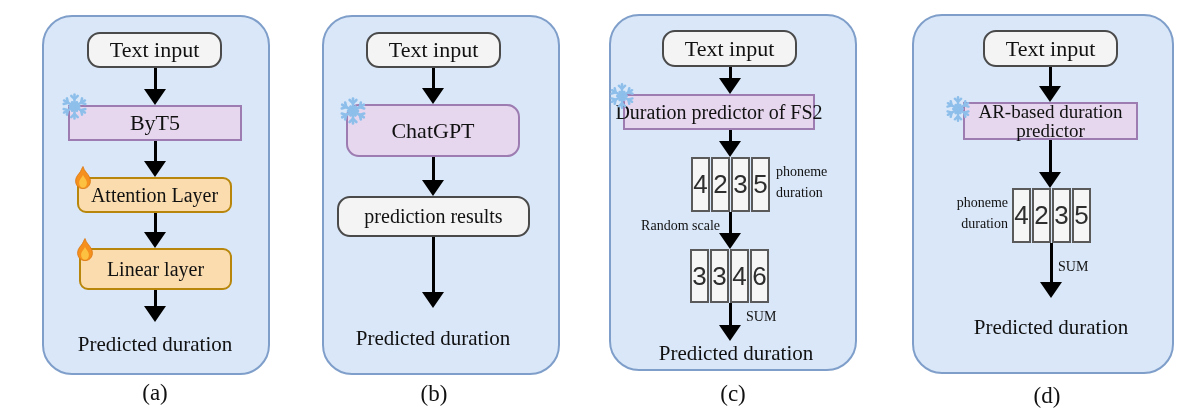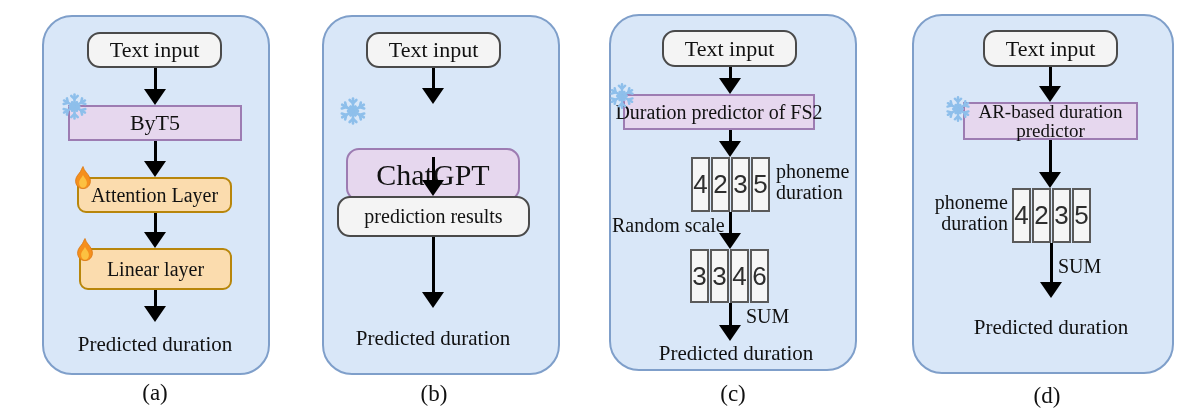--- a/index.html
+++ b/index.html
@@ -34,21 +34,21 @@
   .cells{position:absolute; display:flex; gap:1px;}
   .cell{
     width:19px; box-sizing:border-box; background:var(--cell-fill); border:2px solid var(--cell-border);
     display:flex; align-items:center; justify-content:center;
     font-family:"Liberation Sans", sans-serif; font-size:26px; color:#2e2e2e;
   }
   .lbl{position:absolute; white-space:nowrap;}
   .centered{transform:translateX(-50%);}
   .predicted{font-size:21px;}
   .caption{font-size:23px;}
-  .side-label{font-size:20px; line-height:21px; white-space:nowrap;}
+  .side-label{font-size:14px; line-height:21px; white-space:nowrap;}
   .icon{position:absolute; z-index:3;}
   .defs-holder{position:absolute; width:0; height:0; overflow:hidden;}
 </style>
 </head>
 <body>
 
 <svg class="defs-holder" aria-hidden="true">
   <defs>
     <g id="spoke" stroke="#8ebfeb" stroke-width="2.1" stroke-linecap="round" fill="none">
       <line x1="0" y1="0" x2="0" y2="-10"></line>
@@ -127,21 +127,21 @@
 
   <div class="box gray" style="left:366px; top:32px; width:135px; height:36px; font-size:22px;">
     <span>Text input</span>
   </div>
 
   <div class="arrow" style="left:421px; top:68px; height:36px;">
       <div class="shaft"></div>
       <div class="head"></div>
     </div>
 
-  <div class="box purple" style="left:346px; top:104px; width:174px; height:53px; font-size:30px; border-radius:13px;margin-top:44px;">
+  <div class="box purple" style="left:346px; top:104px; width:174px; height:53px; font-size:22px; border-radius:13px;">
     <span>ChatGPT</span>
   </div>
   <svg class="icon" style="left:338px; top:96px;" width="30" height="30" viewBox="-12 -12 24 24">
       <use href="#flake"></use>
     </svg>
 
   <div class="arrow" style="left:421px; top:157px; height:39px;">
       <div class="shaft"></div>
       <div class="head"></div>
     </div>

